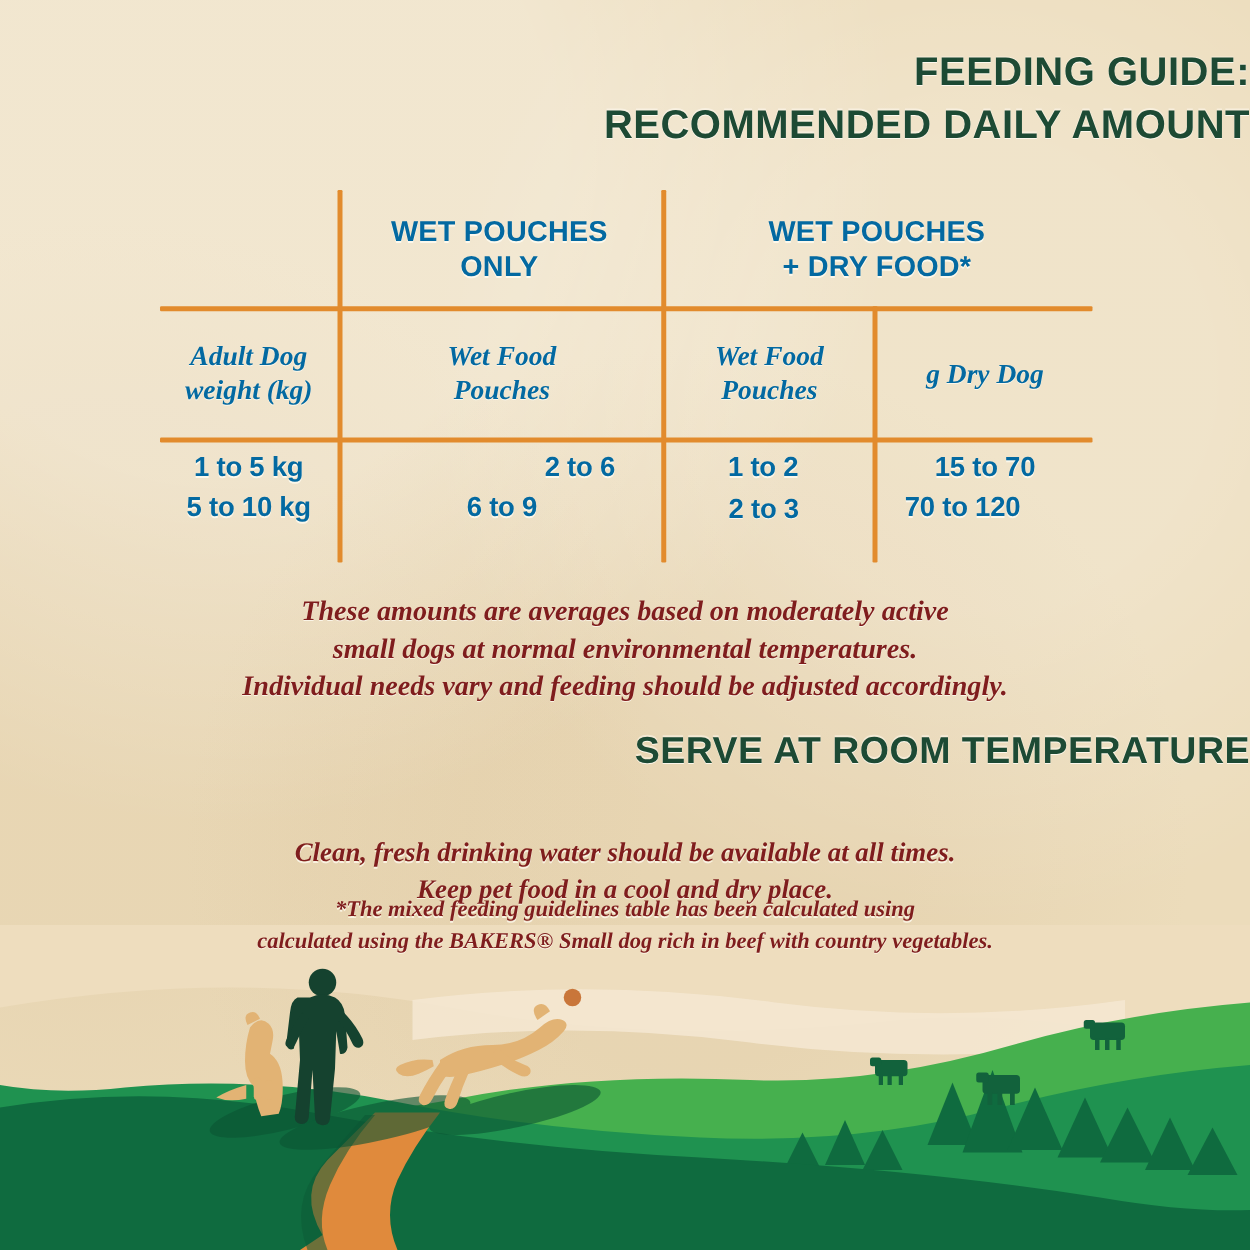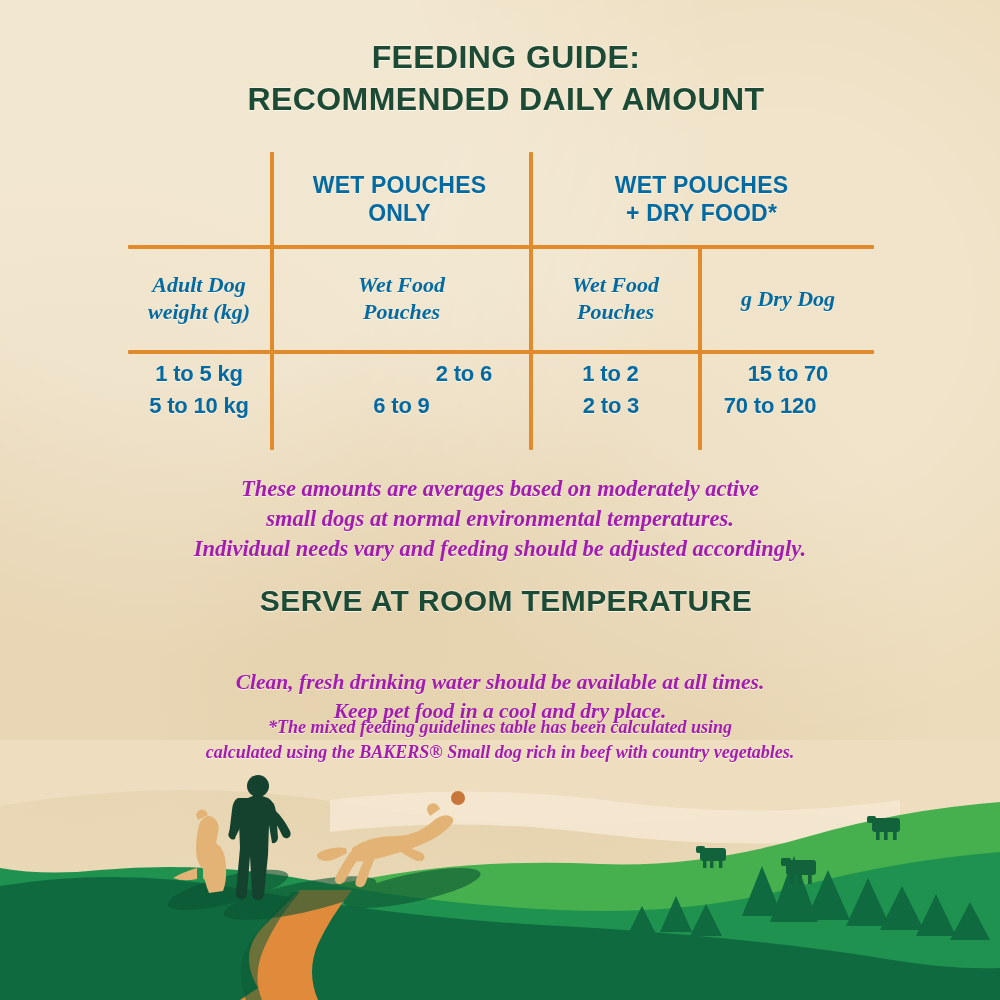--- a/index.html
+++ b/index.html
@@ -23,21 +23,21 @@
     pointer-events:none;
   }
 
   
   #content{position:absolute;inset:0;z-index:4;}
 
   
   .hd{
     color:#1d4a34;
     font-weight:bold;
-    text-align:center;
+    text-align:right;
     letter-spacing:.4px;
     text-shadow:0 1px 0 rgba(255,252,243,.85), 0 -1px 0 rgba(255,252,243,.5);
     padding-left:12px;
   }
   #title{
     position:absolute;left:0;right:0;top:36px;
     font-size:32px;line-height:1.32;
   }
   #serve-heading{
     position:absolute;left:0;right:0;top:584px;
@@ -67,21 +67,21 @@
   }
   .num{
     font-weight:bold;font-size:22px;line-height:1.42;letter-spacing:-.2px;
   }
 
   
   .serif{
     position:absolute;left:0;right:0;
     font-family:"Liberation Serif", serif;
     font-style:italic;font-weight:bold;
-    color:#a21caf;
+    color:#7f1d1d;
     text-align:center;
     text-shadow:0 1px 0 rgba(255,252,243,.75);
   }
   #note-averages{top:474px;font-size:22.5px;line-height:1.33;}
   #note-water{top:632px;font-size:21.5px;line-height:1.36;margin-top:36px;}
   #footnote{top:715px;font-size:18px;line-height:1.38;}
 
   
   #scene{
     position:absolute;left:0;bottom:0;width:1000px;height:260px;z-index:2;
@@ -228,21 +228,21 @@
     <div class="cell num" style="left:574px;top:206px;width:172px;height:32px;align-items:center;">
       <span>15 to 70</span>
     </div>
 
     <div class="cell num" style="left:0px;top:238px;width:142px;height:32px;">
       <span>5 to 10 kg</span>
     </div>
     <div class="cell num" style="left:146px;top:238px;width:255px;height:32px;">
       <span>6 to 9</span>
     </div>
-    <div class="cell num" style="left:405px;top:238px;width:156px;height:32px;">
+    <div class="cell num" style="left:405px;top:238px;width:156px;height:32px;align-items:flex-end;">
       <span>2 to 3</span>
     </div>
     <div class="cell num" style="left:556px;top:238px;width:172px;height:32px;">
       <span>70 to 120</span>
     </div>
   </div>
 
   <div id="note-averages" class="serif">
     <div>These amounts are averages based on moderately active</div>
     <div>small dogs at normal environmental temperatures.</div>

